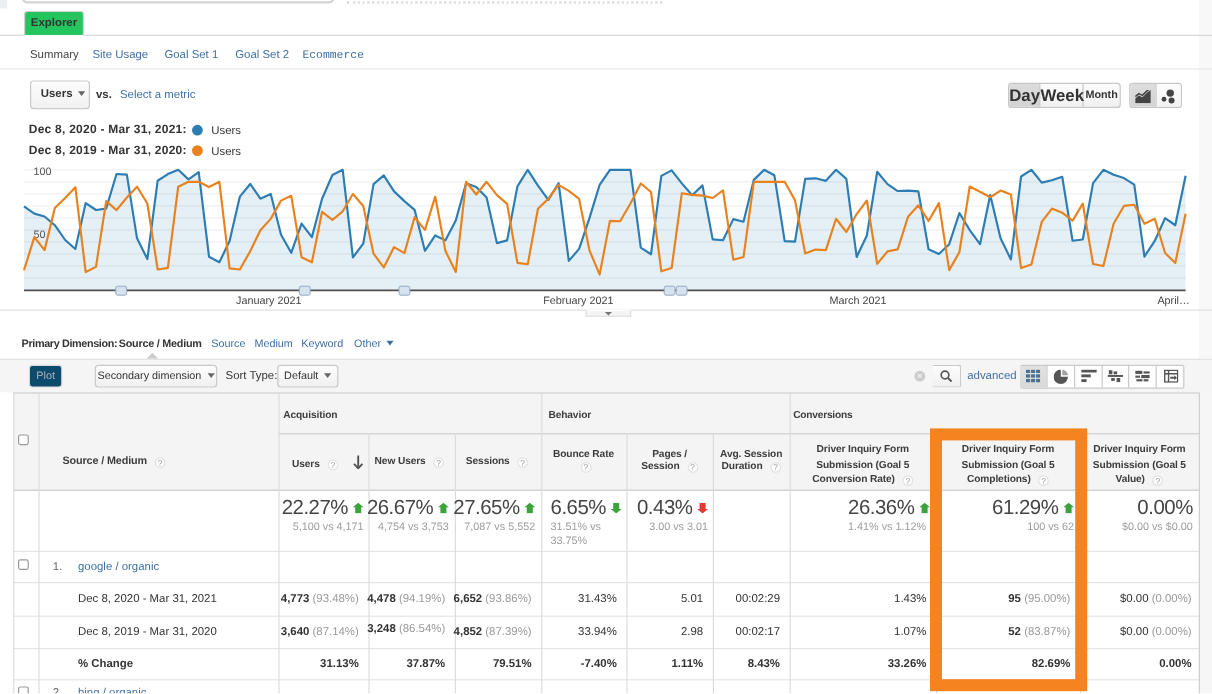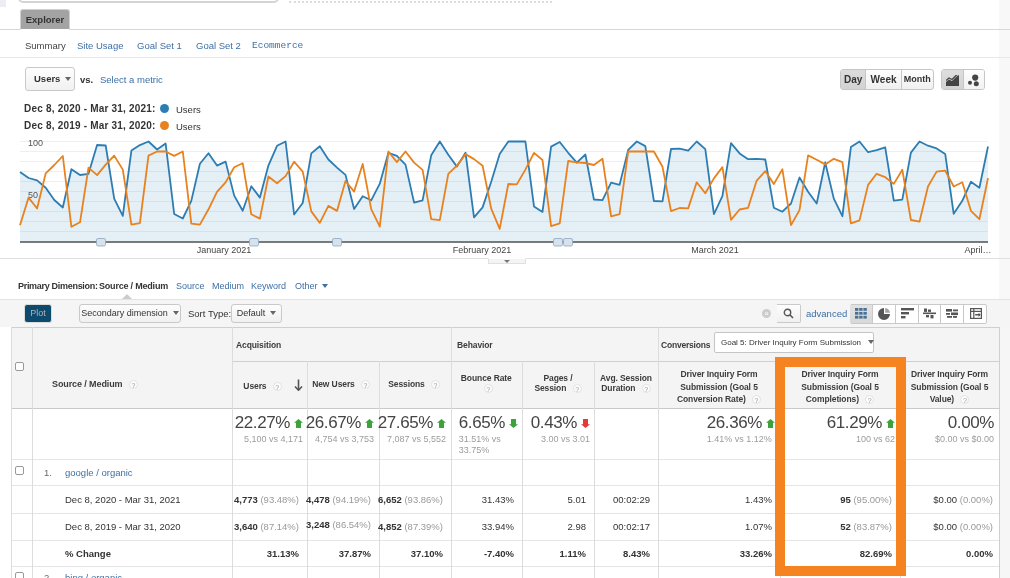--- a/index.html
+++ b/index.html
@@ -16,33 +16,33 @@
 .ared{background:#e53935}
 .hc{font-weight:bold;color:#3c3c3c;font-size:8.5px;letter-spacing:-0.1px}
 .num .p{color:#999;font-weight:normal}
 </style></head><body>
 <div id="page">
 <div style="position:absolute;left:999px;top:0;width:11px;height:578px;background:#f8f8f8"></div>
 <div style="position:absolute;left:0;top:0;width:6px;height:7px;background:#eceef2"></div>
 <div style="position:absolute;left:18px;top:-9px;width:261px;height:12px;border:2px solid #d4d4d4;border-radius:5px;background:#fff"></div>
 <div style="position:absolute;left:289px;top:0px;width:263px;height:3px;border-bottom:2px dotted #dcdcdc"></div>
 <div style="position:absolute;left:0;top:29px;width:1010px;height:1px;background:#d8d8d8"></div>
-<div style="position:absolute;left:20px;top:9px;width:50px;height:21px;border:1px solid #d0d0d0;border-bottom:1px solid #fff;border-radius:3px 3px 0 0;background:#a3a3a3;font-size:9.5px;font-weight:bold;color:#333;text-align:center;line-height:20px">Explorer</div>
+<div style="position:absolute;left:20px;top:9px;width:50px;height:21px;border:1px solid #d0d0d0;border-bottom:1px solid #fff;border-radius:3px 3px 0 0;background:#22c55e;font-size:9.5px;font-weight:bold;color:#333;text-align:center;line-height:20px">Explorer</div>
 <div style="position:absolute;left:25px;top:40px;color:#444;font-size:9.5px">Summary</div>
 <div class="lnk" style="position:absolute;left:77px;top:40px;">Site Usage</div>
 <div class="lnk" style="position:absolute;left:137px;top:40px;">Goal Set 1</div>
 <div class="lnk" style="position:absolute;left:196px;top:40px;">Goal Set 2</div>
 <div class="lnk" style="position:absolute;left:252px;top:40px;font-family:Liberation Mono, monospace;">Ecommerce</div>
 <div style="position:absolute;left:0;top:57px;width:1010px;height:1px;background:#e8e8e8"></div>
 <div style="position:absolute;left:25px;top:67px;width:50px;height:24px;border:1px solid #c9c9c9;border-radius:3px;background:linear-gradient(#fdfdfd,#f1f1f1);font-size:9.5px;font-weight:bold;color:#333;line-height:22px;padding-left:8px">Users<span class="car"></span></div>
 <div class="b" style="position:absolute;left:80px;top:74px;font-size:9.5px">vs.</div>
 <div class="lnk" style="position:absolute;left:100px;top:74px;">Select a metric</div>
 <div style="position:absolute;left:840px;top:69px;width:94px;height:21px;border:1px solid #c6c6c6;border-radius:3px;background:linear-gradient(#fdfdfd,#f0f0f0);overflow:hidden;display:flex">
-      <div style="width:26px;border-right:1px solid #c6c6c6;background:linear-gradient(#dcdcdc,#d2d2d2);text-align:center;line-height:19px;font-size:10px;font-weight:bold;color:#333">Day</div>
-      <div style="width:36px;border-right:1px solid #c6c6c6;text-align:center;line-height:19px;font-size:10px;font-weight:bold;color:#333">Week</div>
+      <div style="width:26px;border-right:1px solid #c6c6c6;background:linear-gradient(#dcdcdc,#d2d2d2);text-align:center;line-height:19px;font-size:14px;font-weight:bold;color:#333">Day</div>
+      <div style="width:36px;border-right:1px solid #c6c6c6;text-align:center;line-height:19px;font-size:14px;font-weight:bold;color:#333">Week</div>
       <div style="width:32px;text-align:center;line-height:19px;font-size:9px;font-weight:bold;color:#333">Month</div>
     </div>
 <div style="position:absolute;left:941px;top:69px;width:44px;height:21px;border:1px solid #c6c6c6;border-radius:3px;overflow:hidden;display:flex">
       <div style="width:22px;border-right:1px solid #c6c6c6;background:linear-gradient(#dedede,#d2d2d2);text-align:center;padding-top:5px"><svg width="13" height="11" viewBox="0 0 13 11">
           <path d="M0 11 L0 7 L3 4.5 L6 6 L10 2 L13 0 L13 11 Z" fill="#444"></path>
           <path d="M0 5.5 L3 3 L6 4.5 L10 0.5 L13 -1.5" fill="none" stroke="#444" stroke-width="1.3"></path>
         </svg></div>
       <div style="width:21px;background:linear-gradient(#fdfdfd,#f2f2f2);text-align:center;padding-top:4px"><svg width="13" height="13" viewBox="0 0 13 13">
           <circle cx="8.2" cy="3.6" r="3.1" fill="#444"></circle>
           <circle cx="3" cy="8.7" r="2" fill="#444"></circle>
@@ -176,21 +176,20 @@
 <div style="position:absolute;left:378.5px;top:361px;width:1px;height:217px;background:#dcdcdc"></div>
 <div style="position:absolute;left:522px;top:361px;width:1px;height:217px;background:#dcdcdc"></div>
 <div style="position:absolute;left:594px;top:361px;width:1px;height:217px;background:#dcdcdc"></div>
 <div style="position:absolute;left:780px;top:361px;width:1px;height:217px;background:#dcdcdc"></div>
 <div style="position:absolute;left:900px;top:361px;width:1px;height:217px;background:#dcdcdc"></div>
 <div style="position:absolute;left:999px;top:327px;width:1px;height:251px;background:#cfcfcf"></div>
 <div style="position:absolute;left:11px;top:327px;width:1px;height:251px;background:#dcdcdc"></div>
 <div class="hc" style="position:absolute;left:236px;top:340px;">Acquisition</div>
 <div class="hc" style="position:absolute;left:457px;top:340px;">Behavior</div>
 <div class="hc" style="position:absolute;left:661px;top:340px;letter-spacing:-0.2px">Conversions</div>
-<div style="position:absolute;left:714px;top:332px;width:160px;height:21px;border:1px solid #c5c5c5;border-radius:2px;background:#fff;font-size:8px;color:#333;line-height:19px;padding-left:6px;white-space:nowrap">Goal 5: Driver Inquiry Form Submission<span class="car" style="margin-left:7px"></span></div>
 <div style="position:absolute;left:14.5px;top:362px;width:9px;height:9px;border:1px solid #999;border-radius:2px;background:#fff"></div>
 <div class="hc" style="position:absolute;left:52px;top:379px;font-size:9px">Source / Medium <span class="qi">?</span></div>
 <div class="hc" style="position:absolute;right:707px;top:379px;">Users <span class="qi">?</span> <svg width="9" height="12" viewBox="0 0 9 12" style="margin-left:10px;vertical-align:-2px">
         <path d="M4.5 0.5 V10.5" stroke="#555" stroke-width="1.6" fill="none"></path>
         <path d="M1 7.5 L4.5 11.3 L8 7.5" stroke="#555" stroke-width="1.6" fill="none" stroke-linejoin="round"></path>
       </svg></div>
 <div class="hc" style="position:absolute;right:640px;top:379px;">New Users <span class="qi">?</span></div>
 <div class="hc" style="position:absolute;right:570px;top:379px;">Sessions <span class="qi">?</span></div>
 <div class="hc" style="position:absolute;left:450.5px;top:373px;width:71.5px;text-align:center;">Bounce Rate<br><span class="qi">?</span></div>
 <div class="hc" style="position:absolute;left:522px;top:373px;width:72px;text-align:center;">Pages /<br>Session <span class="qi">?</span></div>
@@ -249,21 +248,21 @@
     <div class="num" style="position:absolute;right:567px;top:521px;white-space:nowrap"><span class="b">4,852</span> <span class="p">(87.39%)</span></div>
     <div class="num" style="position:absolute;right:496px;top:521px;white-space:nowrap">33.94%</div>
     <div class="num" style="position:absolute;right:424px;top:521px;white-space:nowrap">2.98</div>
     <div class="num" style="position:absolute;right:360px;top:521px;white-space:nowrap">00:02:17</div>
     <div class="num" style="position:absolute;right:238px;top:521px;white-space:nowrap">1.07%</div>
     <div class="num" style="position:absolute;right:118px;top:521px;white-space:nowrap"><span class="b">52</span> <span class="p">(83.87%)</span></div>
     <div class="num" style="position:absolute;right:17px;top:521px;white-space:nowrap">$0.00 <span class="p">(0.00%)</span></div>
 <div style="position:absolute;left:65px;top:548px;color:#333"><span class="b">% Change</span></div>
     <div class="num" style="position:absolute;right:711px;top:548px;white-space:nowrap"><span class="b">31.13%</span></div>
     <div class="num" style="position:absolute;right:639px;top:548px;white-space:nowrap"><span class="b">37.87%</span></div>
-    <div class="num" style="position:absolute;right:567px;top:548px;white-space:nowrap"><span class="b">37.10%</span></div>
+    <div class="num" style="position:absolute;right:567px;top:548px;white-space:nowrap"><span class="b">79.51%</span></div>
     <div class="num" style="position:absolute;right:496px;top:548px;white-space:nowrap"><span class="b">-7.40%</span></div>
     <div class="num" style="position:absolute;right:424px;top:548px;white-space:nowrap"><span class="b">1.11%</span></div>
     <div class="num" style="position:absolute;right:360px;top:548px;white-space:nowrap"><span class="b">8.43%</span></div>
     <div class="num" style="position:absolute;right:238px;top:548px;white-space:nowrap"><span class="b">33.26%</span></div>
     <div class="num" style="position:absolute;right:118px;top:548px;white-space:nowrap"><span class="b">82.69%</span></div>
     <div class="num" style="position:absolute;right:17px;top:548px;white-space:nowrap"><span class="b">0.00%</span></div>
 <div style="position:absolute;left:14.5px;top:571.5px;width:9px;height:9px;border:1px solid #999;border-radius:2px;background:#fff"></div>
 <div style="position:absolute;left:44px;top:572px;color:#666">2.</div>
 <div class="lnk" style="position:absolute;left:65px;top:572px;">bing / organic</div>
 <div style="position:absolute;left:775px;top:357px;width:131px;height:219px;border:10.5px solid #f5831f;z-index:50"></div>

